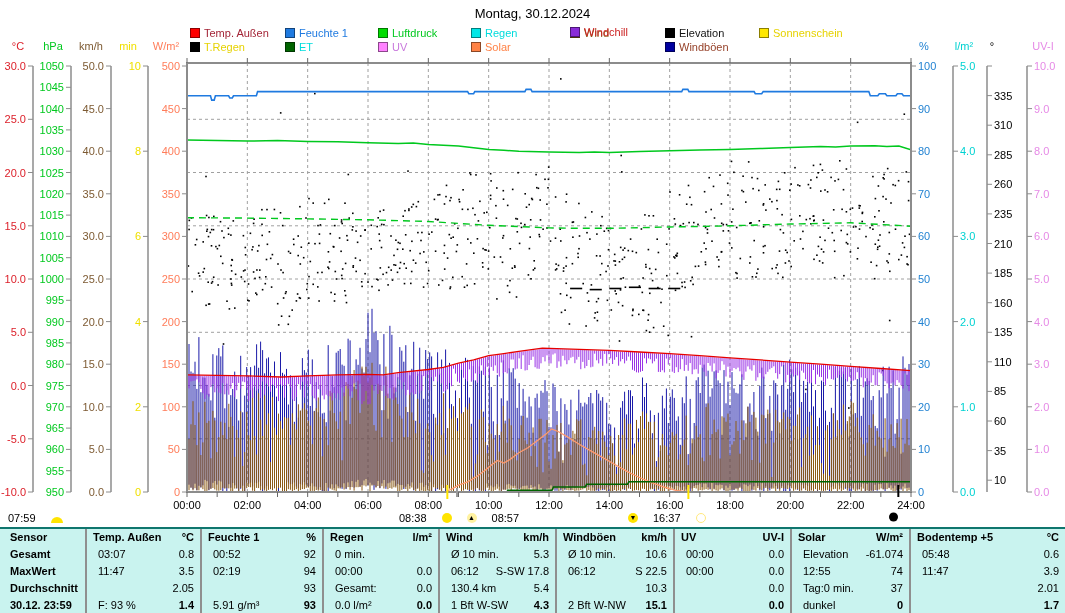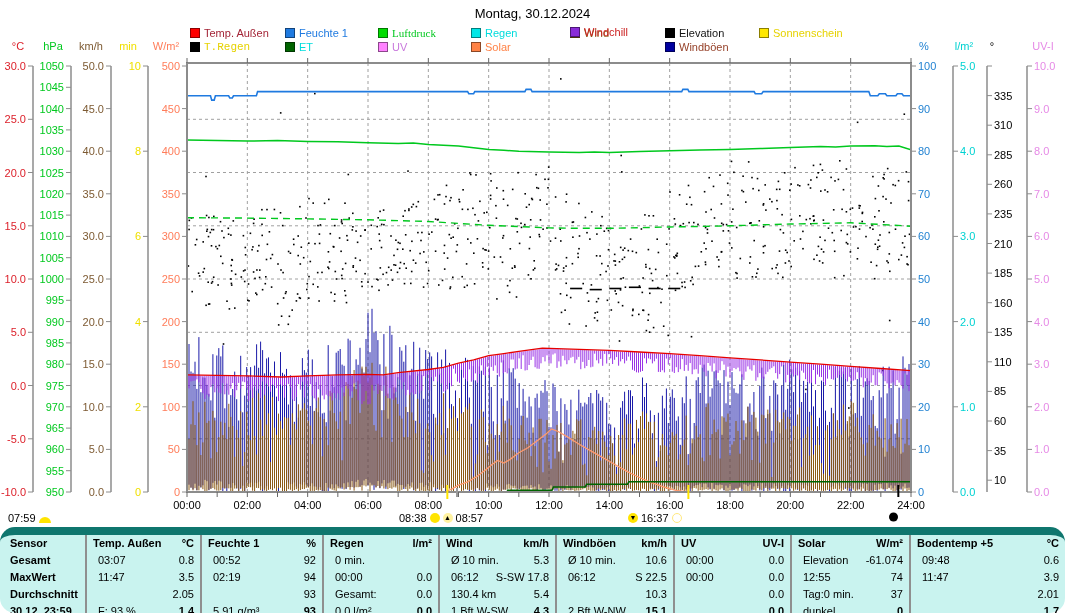--- a/index.html
+++ b/index.html
@@ -4,30 +4,30 @@
 <style>
   html,body{margin:0;padding:0;background:#fff;}
   .screen{position:relative;width:1065px;height:613px;overflow:hidden;background:#fff;
           font-family:"Liberation Sans",sans-serif;color:#000;}
   .title{position:absolute;top:6px;left:0;width:100%;text-align:center;font-size:13px;}
   #legend .litem{position:absolute;display:flex;align-items:center;gap:4px;font-size:11px;line-height:12px;white-space:nowrap;}
   .lbox{width:10px;height:10px;box-sizing:border-box;border:1px solid rgba(0,0,0,.45);flex:0 0 auto;}
   #plot{position:absolute;left:0;top:0;}
   #plot text{font-family:"Liberation Sans",sans-serif;}
   .al{font-size:11px;} .xl{font-size:11px;fill:#000;}
-  .sunnote{position:absolute;top:511px;height:14px;display:flex;align-items:center;gap:3px;font-size:11px;z-index:2;}
+  .sunnote{position:absolute;top:511px;height:14px;display:flex;align-items:center;gap:15px;font-size:11px;z-index:2;}
   .ic{display:inline-block;position:relative;}
   .sun{width:10px;height:10px;border-radius:50%;background:#ffe400;}
   .sunhalf{width:12px;height:6px;border-radius:6px 6px 0 0;background:#ffe400;margin-top:4px;}
   .sunup,.sundown{width:10px;height:10px;border-radius:50%;background:#ffe400;}
   .sunup{background:#fff2a0;}
   .sunup b,.sundown b{display:block;font-size:7px;line-height:10px;text-align:center;font-weight:normal;color:#000;}
   .sunring{width:8px;height:8px;border-radius:50%;border:1px solid #ffe97f;background:transparent;}
   #datatable{position:absolute;left:0;top:527px;width:1065px;height:86px;background:#c9f3ef;
-             border-top:8px solid #0f766e;box-sizing:border-box;font-size:11px;z-index:3;border-radius:15px;}
+             border-top:2px solid #0f766e;box-sizing:border-box;font-size:11px;z-index:3;}
   .rowlabels{position:absolute;left:0;top:0;width:85px;height:100%;box-sizing:border-box;padding:1px 0 0 10px;font-weight:bold;}
   .tgroup{position:absolute;top:0;height:100%;box-sizing:border-box;border-left:2px solid #8f8f8f;padding:1px 6px 0 6px;}
   .trow{height:17px;line-height:16px;display:flex;justify-content:space-between;white-space:nowrap;}
   .trow.hdr{height:16px;line-height:15px;font-weight:bold;}
   .trow .lt{padding-left:5px;}
   .trow.last .rt{font-weight:bold;}
 </style>
 </head>
 <body>
 
@@ -37,41 +37,41 @@
       <div class="litem" style="left: 190px; top: 27px;">
         <span class="lbox" style="background: rgb(255, 0, 0);"></span>
         <span style="color: rgb(163, 36, 54);">Temp. Außen</span>
       </div>
       <div class="litem" style="left: 285px; top: 27px;">
         <span class="lbox" style="background: rgb(31, 122, 224);"></span>
         <span style="color: rgb(31, 122, 224);">Feuchte 1</span>
       </div>
       <div class="litem" style="left: 378px; top: 27px;">
         <span class="lbox" style="background: rgb(0, 220, 0);"></span>
-        <span style="color: rgb(0, 200, 30); font-family: Liberation Serif, serif;">Luftdruck</span>
+        <span style="color: rgb(0, 200, 30);">Luftdruck</span>
       </div>
       <div class="litem" style="left: 471px; top: 27px;">
         <span class="lbox" style="background: rgb(0, 230, 230);"></span>
         <span style="color: rgb(0, 220, 220);">Regen</span>
       </div>
       <div class="litem" style="left: 570px; top: 27px;">
         <span class="lbox" style="background: rgb(139, 90, 20);"></span>
         <span style="color: rgb(139, 90, 20);">Wind</span>
       </div>
       <div class="litem" style="left: 665px; top: 27px;">
         <span class="lbox" style="background: rgb(0, 0, 0);"></span>
         <span style="color: rgb(20, 20, 20);">Elevation</span>
       </div>
       <div class="litem" style="left: 759px; top: 27px;">
         <span class="lbox" style="background: rgb(255, 232, 0);"></span>
         <span style="color: rgb(230, 210, 0);">Sonnenschein</span>
       </div>
       <div class="litem" style="left: 190px; top: 41px;">
         <span class="lbox" style="background: rgb(0, 0, 0);"></span>
-        <span style="color: rgb(230, 210, 0); font-family: Liberation Mono, monospace;">T.Regen</span>
+        <span style="color: rgb(230, 210, 0);">T.Regen</span>
       </div>
       <div class="litem" style="left: 285px; top: 41px;">
         <span class="lbox" style="background: rgb(0, 100, 0);"></span>
         <span style="color: rgb(0, 220, 220);">ET</span>
       </div>
       <div class="litem" style="left: 378px; top: 41px;">
         <span class="lbox" style="background: rgb(255, 130, 255);"></span>
         <span style="color: rgb(200, 120, 220);">UV</span>
       </div>
       <div class="litem" style="left: 471px; top: 41px;">
@@ -1355,21 +1355,21 @@
           <span class="lt">dunkel</span>
           <span class="rt">0</span>
         </div>
       </div>
       <div class="tgroup" style="left: 909px; width: 156px;">
         <div class="trow hdr">
           <span>Bodentemp +5</span>
           <span>°C</span>
         </div>
         <div class="trow">
-          <span class="lt">09:48</span>
+          <span class="lt">05:48</span>
           <span class="rt">0.6</span>
         </div>
         <div class="trow">
           <span class="lt">11:47</span>
           <span class="rt">3.9</span>
         </div>
         <div class="trow">
           <span class="lt"></span>
           <span class="rt">2.01</span>
         </div>

